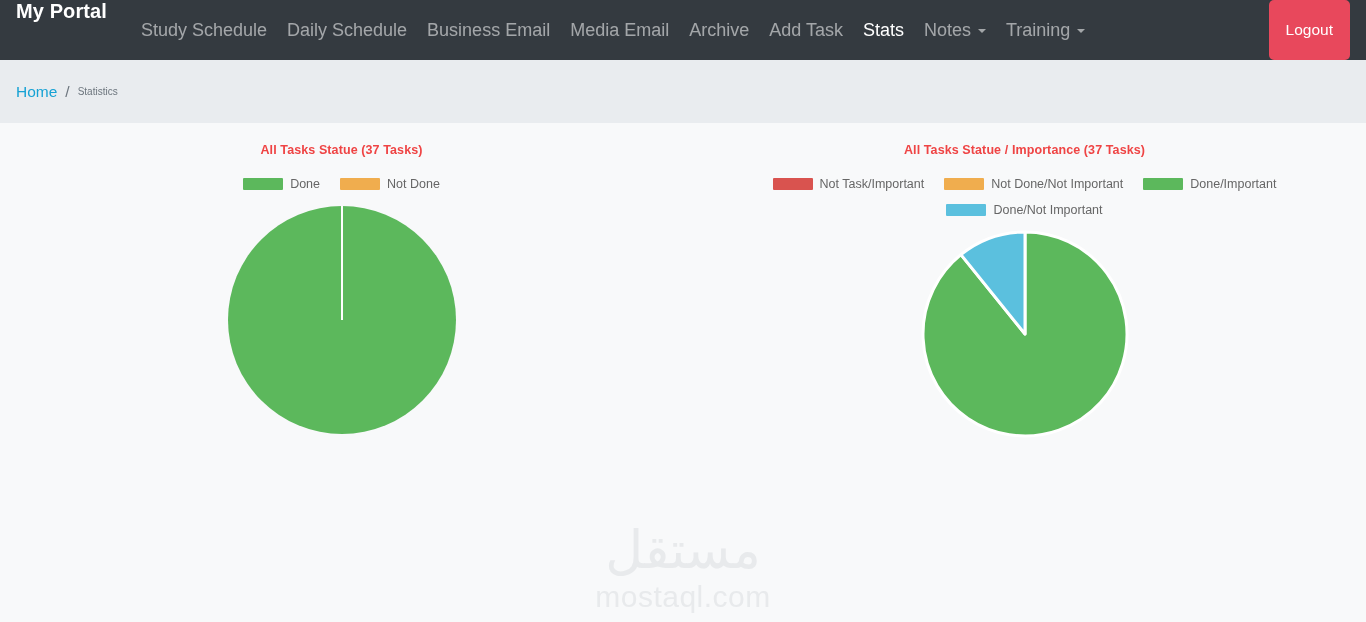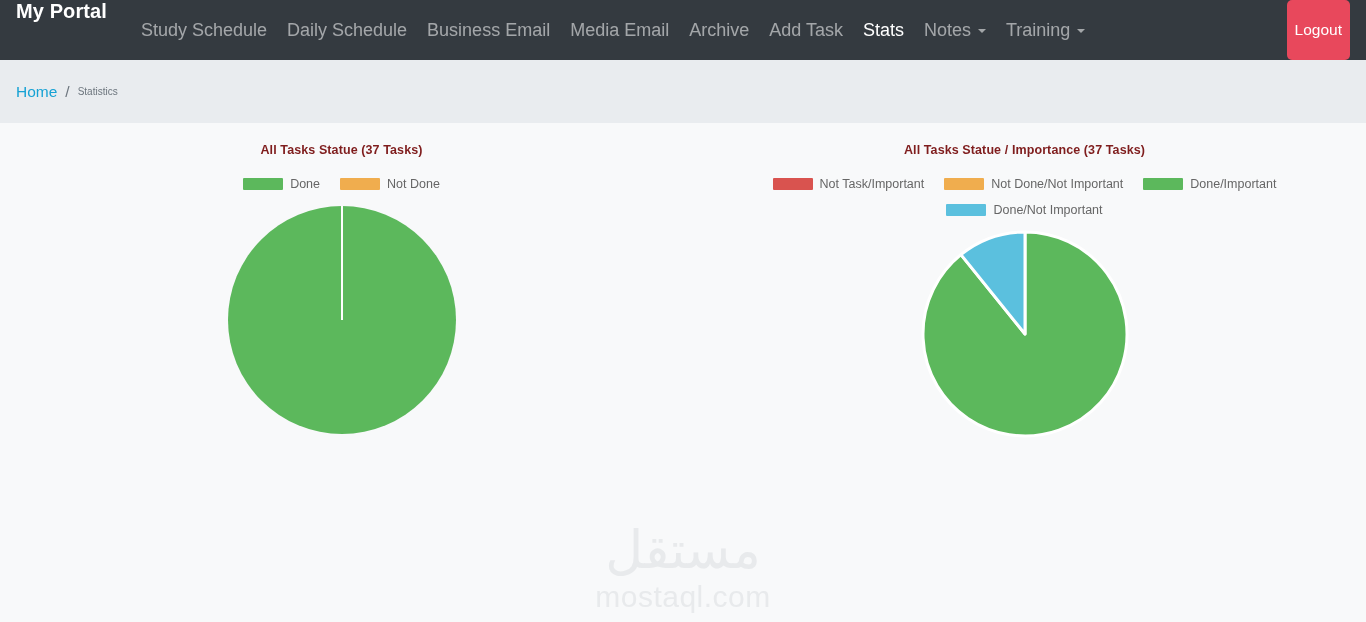--- a/index.html
+++ b/index.html
@@ -63,21 +63,21 @@
     position: relative;
     top: 1px;
   }
   .logout-btn {
     background: #e8485c;
     color: #ffffff;
     border: none;
     border-radius: 5px;
     font-size: 15.5px;
     font-family: "Liberation Sans", sans-serif;
-    padding: 8px 8px;
+    padding: 8px 17px;
     cursor: pointer;
     margin-left: 8px;
     white-space: nowrap;
   }
 
   
   .breadcrumb-bar {
     background: #e9ecef;
     height: 63px;
     display: flex;
@@ -108,21 +108,21 @@
   }
   .chart-col {
     width: 683px;
     display: flex;
     flex-direction: column;
     align-items: center;
   }
   .chart-title {
     font-size: 12.5px;
     font-weight: 700;
-    color: #7f1d1d;
+    color: #ef4444;
     text-align: center;
     margin-bottom: 14px;
     letter-spacing: .1px;
   }
   .legend {
     display: flex;
     flex-wrap: wrap;
     justify-content: center;
     align-items: center;
     gap: 0 12px;

